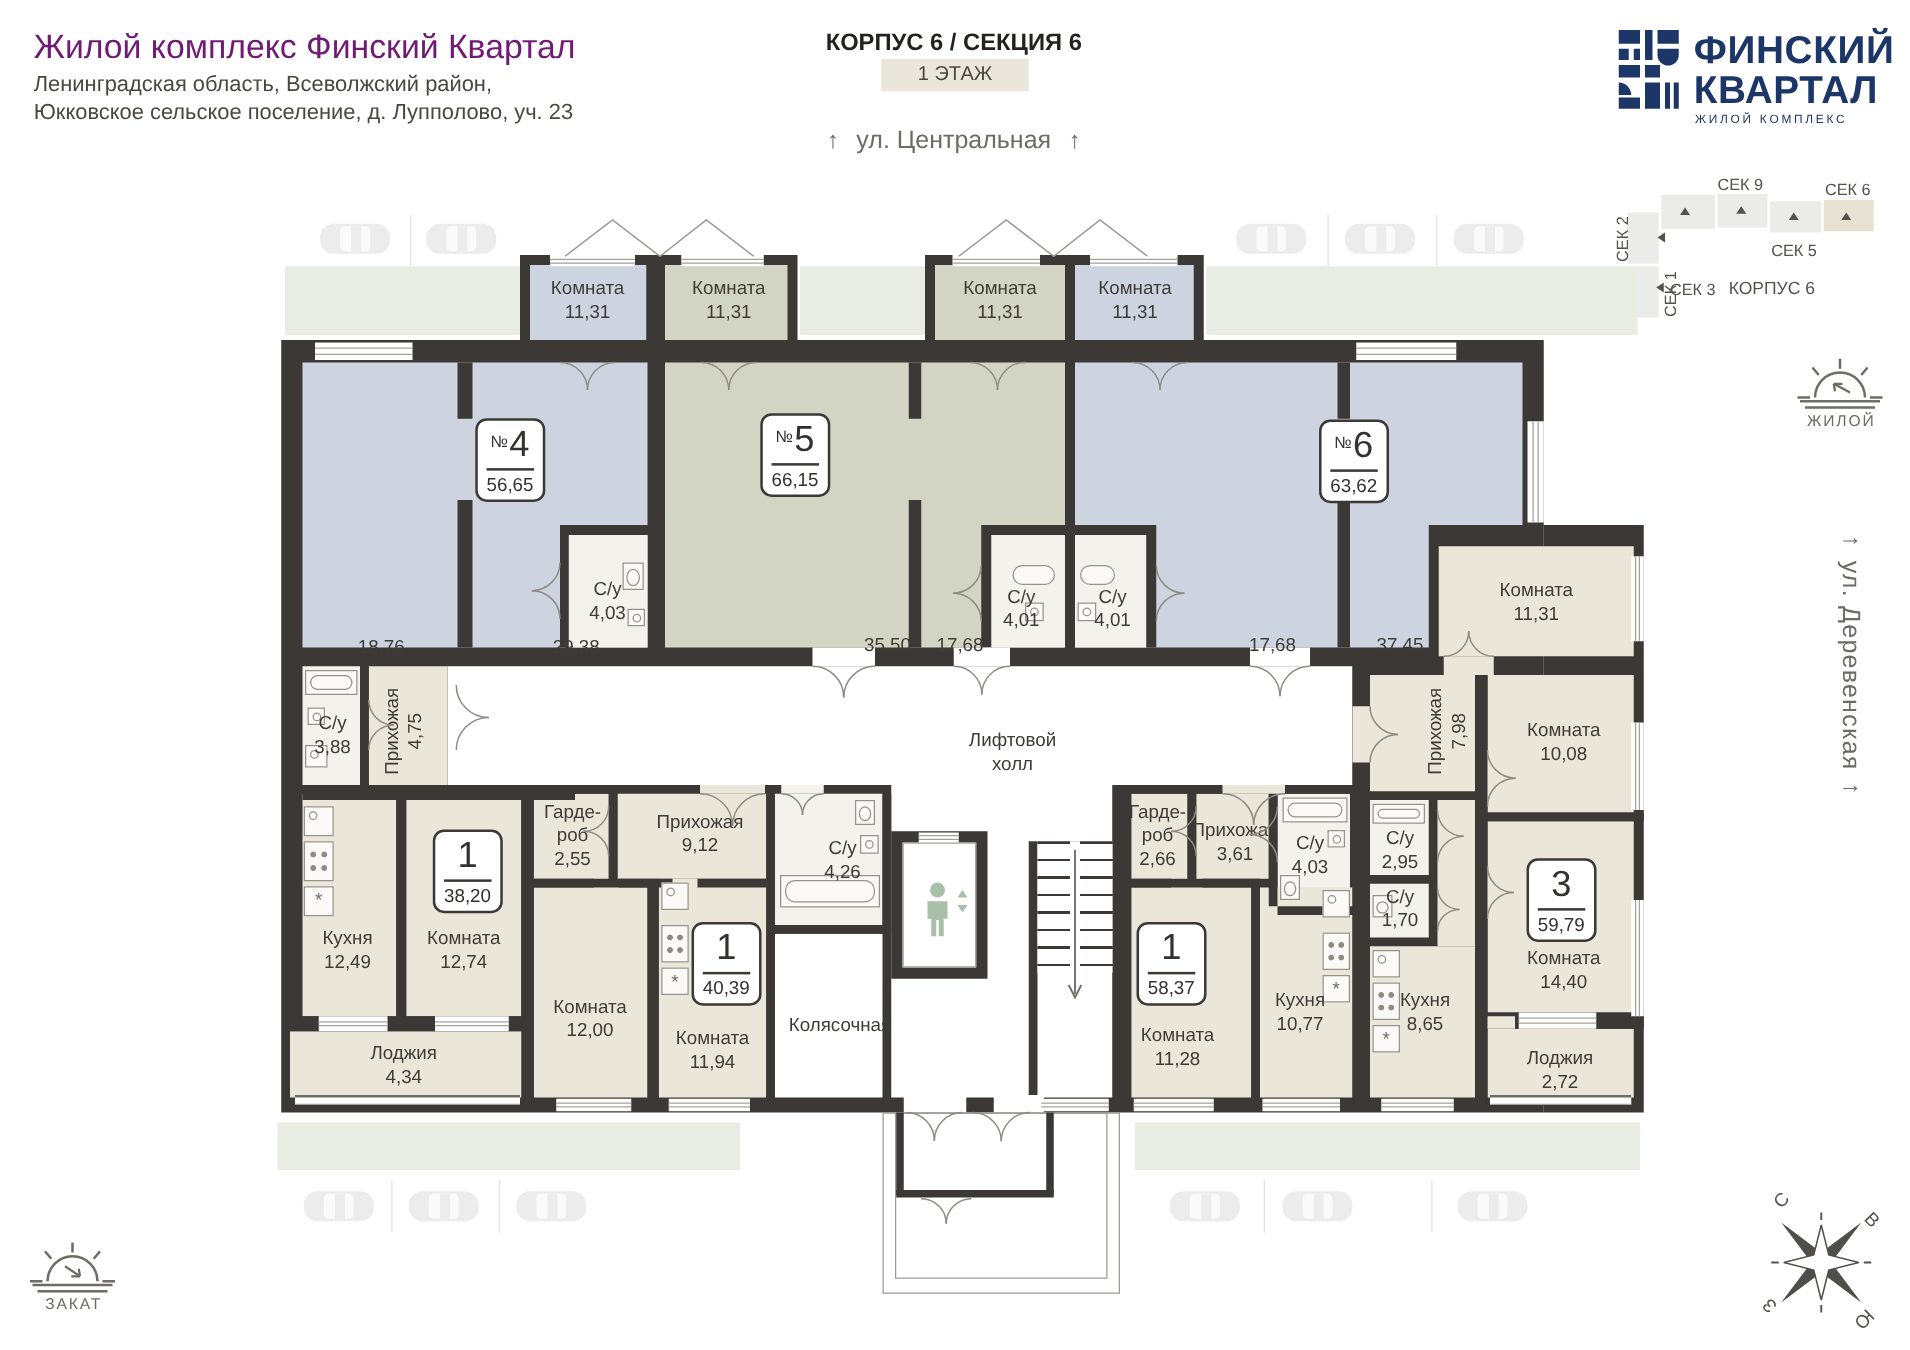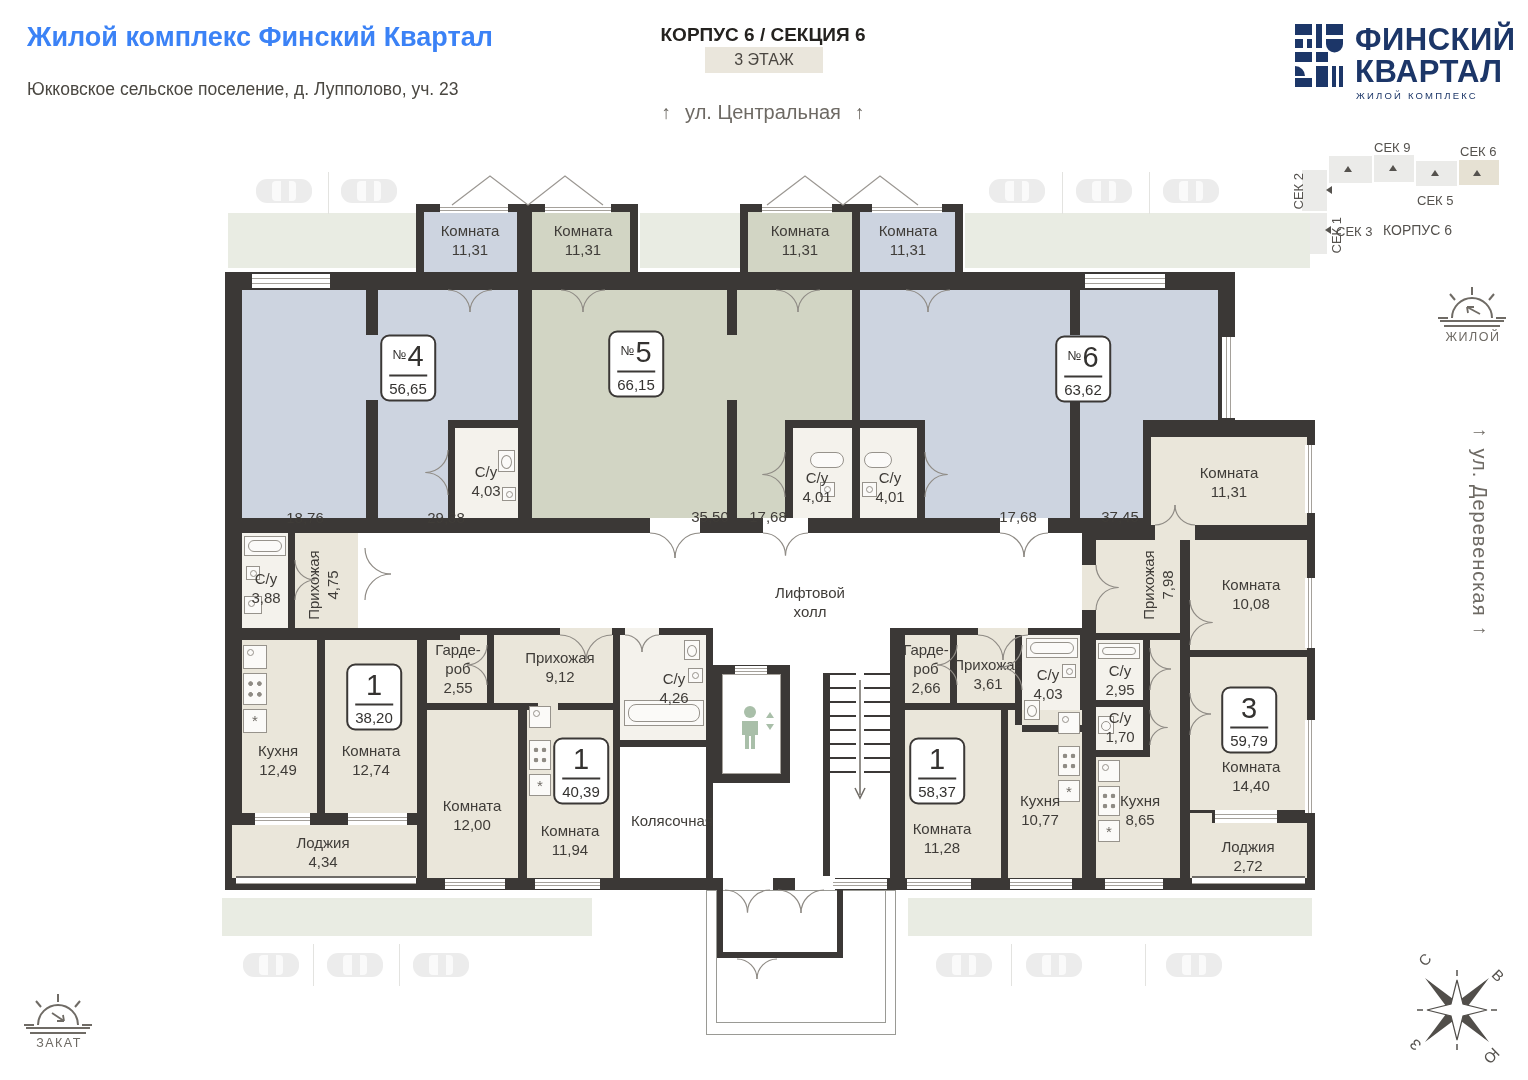--- a/index.html
+++ b/index.html
@@ -31,21 +31,21 @@
   .fx-star::after{content:"*";font-size:15px;color:#6f6b65;line-height:1.4;}
   .fx-tub::after{content:"";position:absolute;left:3px;right:3px;top:3px;bottom:3px;border:1px solid #97938c;border-radius:8px;}
   .fx-toilet::after{content:"";position:absolute;left:2px;right:2px;top:4px;bottom:2px;border:1px solid #97938c;border-radius:50%;}
   .fx-pill{border-radius:8px;}
   .rlabel{position:absolute;text-align:center;font-size:15px;line-height:19px;color:#3f3c38;}
   .vert{transform:rotate(-90deg);}
   .badge{position:absolute;background:#fff;border:2px solid #3b3836;border-radius:9px;text-align:center;padding:5px 7px 3px;transform:translate(-50%,-50%);}
   .bnum{font-size:29px;line-height:1;border-bottom:2px solid #3b3836;padding:0 3px 4px;white-space:nowrap;color:#343230;}
   .pref{font-size:13px;vertical-align:7px;margin-right:1px;}
   .barea{font-size:15px;padding-top:3px;white-space:nowrap;color:#343230;}
-  .h-title{position:absolute;left:27px;top:22px;font-size:27px;font-weight:bold;color:#3b82f6;}
+  .h-title{position:absolute;left:27px;top:22px;font-size:27px;font-weight:normal;color:#701a75;}
   .h-sub{position:absolute;left:27px;font-size:17.5px;color:#4a4741;}
   .kv-box{position:absolute;left:0;top:117px;width:192px;height:56px;background:#e7e3d7;}
   .kv-box div{font-size:27px;color:#3a3733;padding:11px 0 0 22px;}
   .korpus{position:absolute;left:613px;top:24px;width:300px;text-align:center;font-size:19px;font-weight:bold;color:#24221f;}
   .etazh{position:absolute;left:705px;top:47px;width:118px;height:26px;background:#eae6dc;text-align:center;font-size:16px;color:#4a4641;line-height:26px;}
   .street-top{position:absolute;left:593px;top:101px;width:340px;text-align:center;font-size:20px;color:#6e6a64;}
   .street-top .arr{font-size:19px;margin:0 14px;color:#6e6a64;}
   .street-right{position:absolute;left:1468px;top:418px;height:260px;writing-mode:vertical-rl;font-size:20px;color:#6e6a64;letter-spacing:1px;}
   .street-right .arr{font-size:19px;margin:10px 0;}
   .logo-text{position:absolute;left:1355px;top:24px;font-size:31px;line-height:32px;font-weight:bold;color:#1c3668;letter-spacing:0.5px;}
@@ -55,24 +55,25 @@
   .mm-box.active{background:#e6e1d3;}
   .mm-tri{position:absolute;width:0;height:0;border-left:4px solid transparent;border-right:4px solid transparent;border-bottom:6px solid #55524e;}
   .mm-tri-l{position:absolute;width:0;height:0;border-top:4px solid transparent;border-bottom:4px solid transparent;border-right:6px solid #55524e;}
   .sun-label{position:absolute;font-size:12.5px;letter-spacing:1.5px;color:#6e6a64;text-align:center;}
 </style>
 </head>
 <body>
 
 <div id="canvas">
   <div class="h-title">Жилой комплекс Финский Квартал</div>
+  <div class="h-sub" style="top:57px;">Ленинградская область, Всеволжский район,</div>
   <div class="h-sub" style="top:79px;">Юкковское сельское поселение, д. Лупполово, уч. 23</div>
 
   <div class="korpus">КОРПУС 6 / СЕКЦИЯ 6</div>
-  <div class="etazh">3 ЭТАЖ</div>
+  <div class="etazh">1 ЭТАЖ</div>
   <div class="street-top"><span class="arr">↑</span><span>ул. Центральная</span><span class="arr">↑</span></div>
   <div class="street-right"><span class="arr">↑</span><span>ул. Деревенская</span><span class="arr">↑</span></div>
 
   <svg class="abs" style="left:1293px;top:22px;" width="52" height="76" viewBox="0 0 52 76">
     <g fill="#1c3668">
       <rect x="2" y="2" width="17" height="11"></rect>
       <rect x="23" y="2" width="6" height="24"></rect>
       <rect x="33" y="2" width="17" height="11"></rect>
       <path d="M33 17 h17 v5 a8.5 8.5 0 0 1 -17 0 z"></path>
       <rect x="2" y="17" width="8" height="9"></rect>
@@ -349,21 +350,21 @@
         <div>С/у</div>
         <div>4,01</div>
       </div>
       <div class="rlabel" style="left: 830px; top: 468px; width: 120px;">
         <div>С/у</div>
         <div>4,01</div>
       </div>
       <div class="rlabel" style="left: 245px; top: 507.5px; width: 120px;">
         <div>18,76</div>
       </div>
-      <div class="rlabel" style="left: 386px; top: 507.5px; width: 120px;">
+      <div class="rlabel" style="left: 401px; top: 507.5px; width: 120px;">
         <div>29,38</div>
       </div>
       <div class="rlabel" style="left: 650px; top: 506.5px; width: 120px;">
         <div>35,50</div>
       </div>
       <div class="rlabel" style="left: 708px; top: 506.5px; width: 120px;">
         <div>17,68</div>
       </div>
       <div class="rlabel" style="left: 958px; top: 506.5px; width: 120px;">
         <div>17,68</div>

